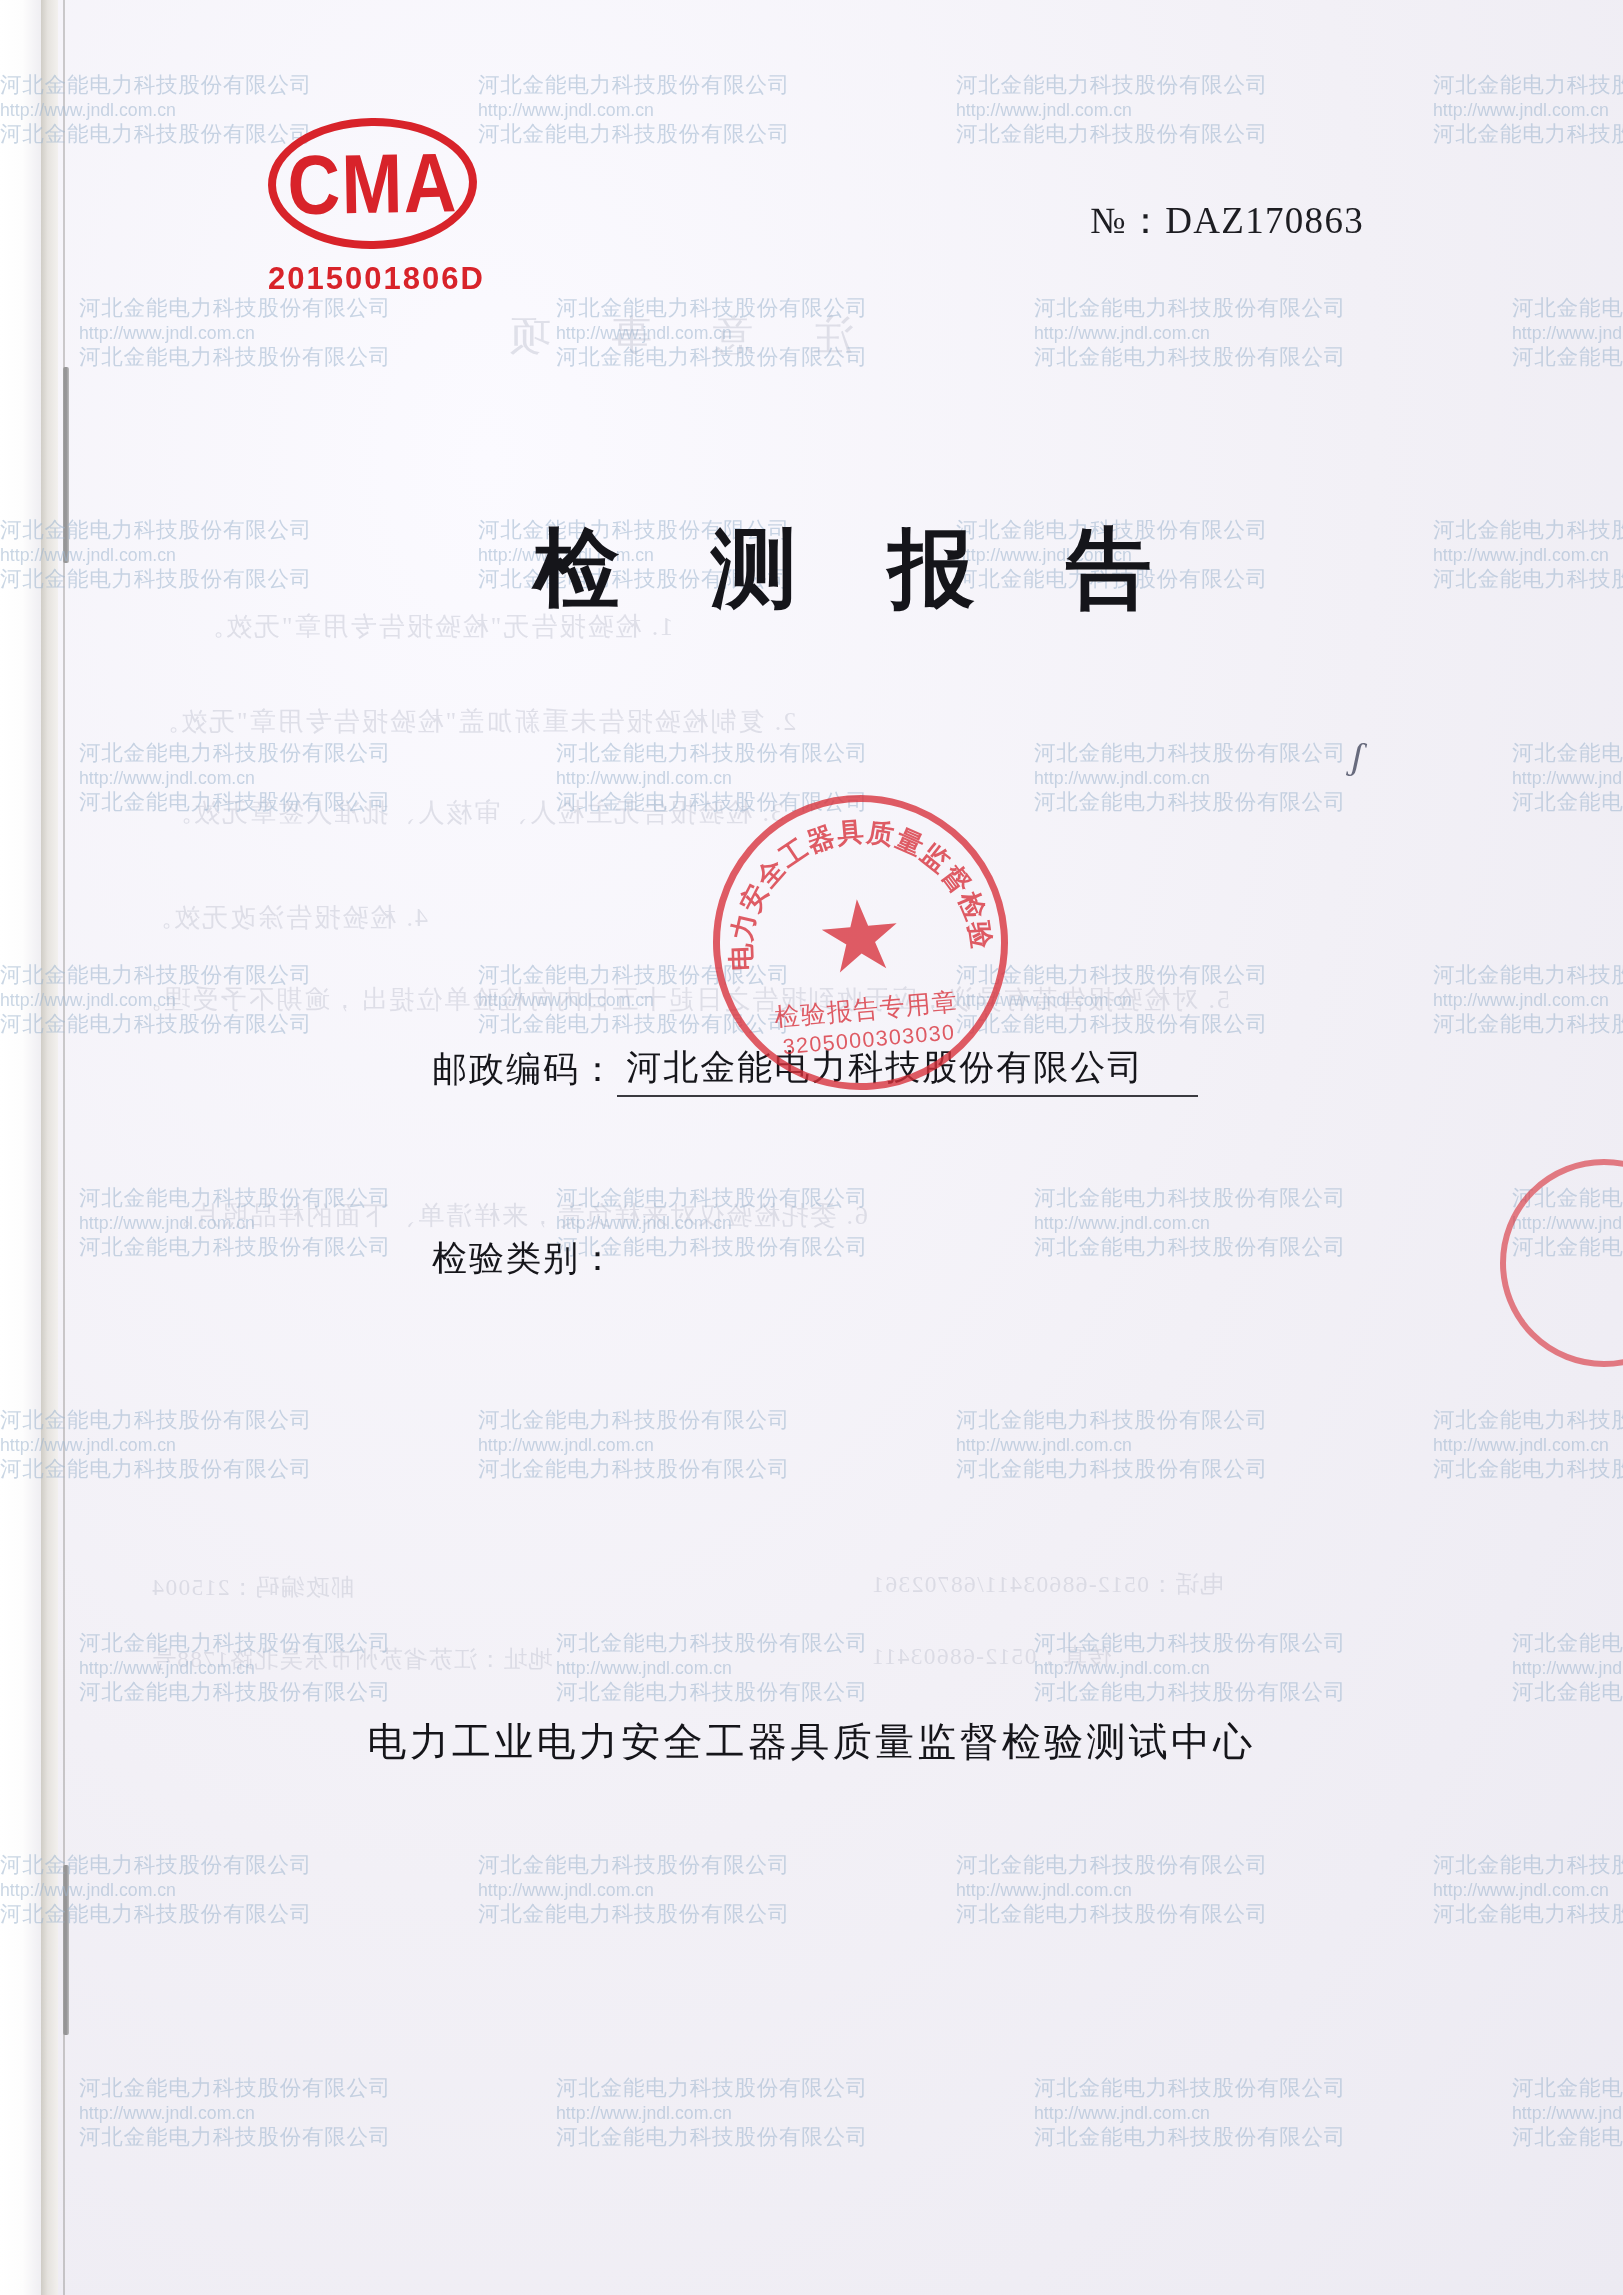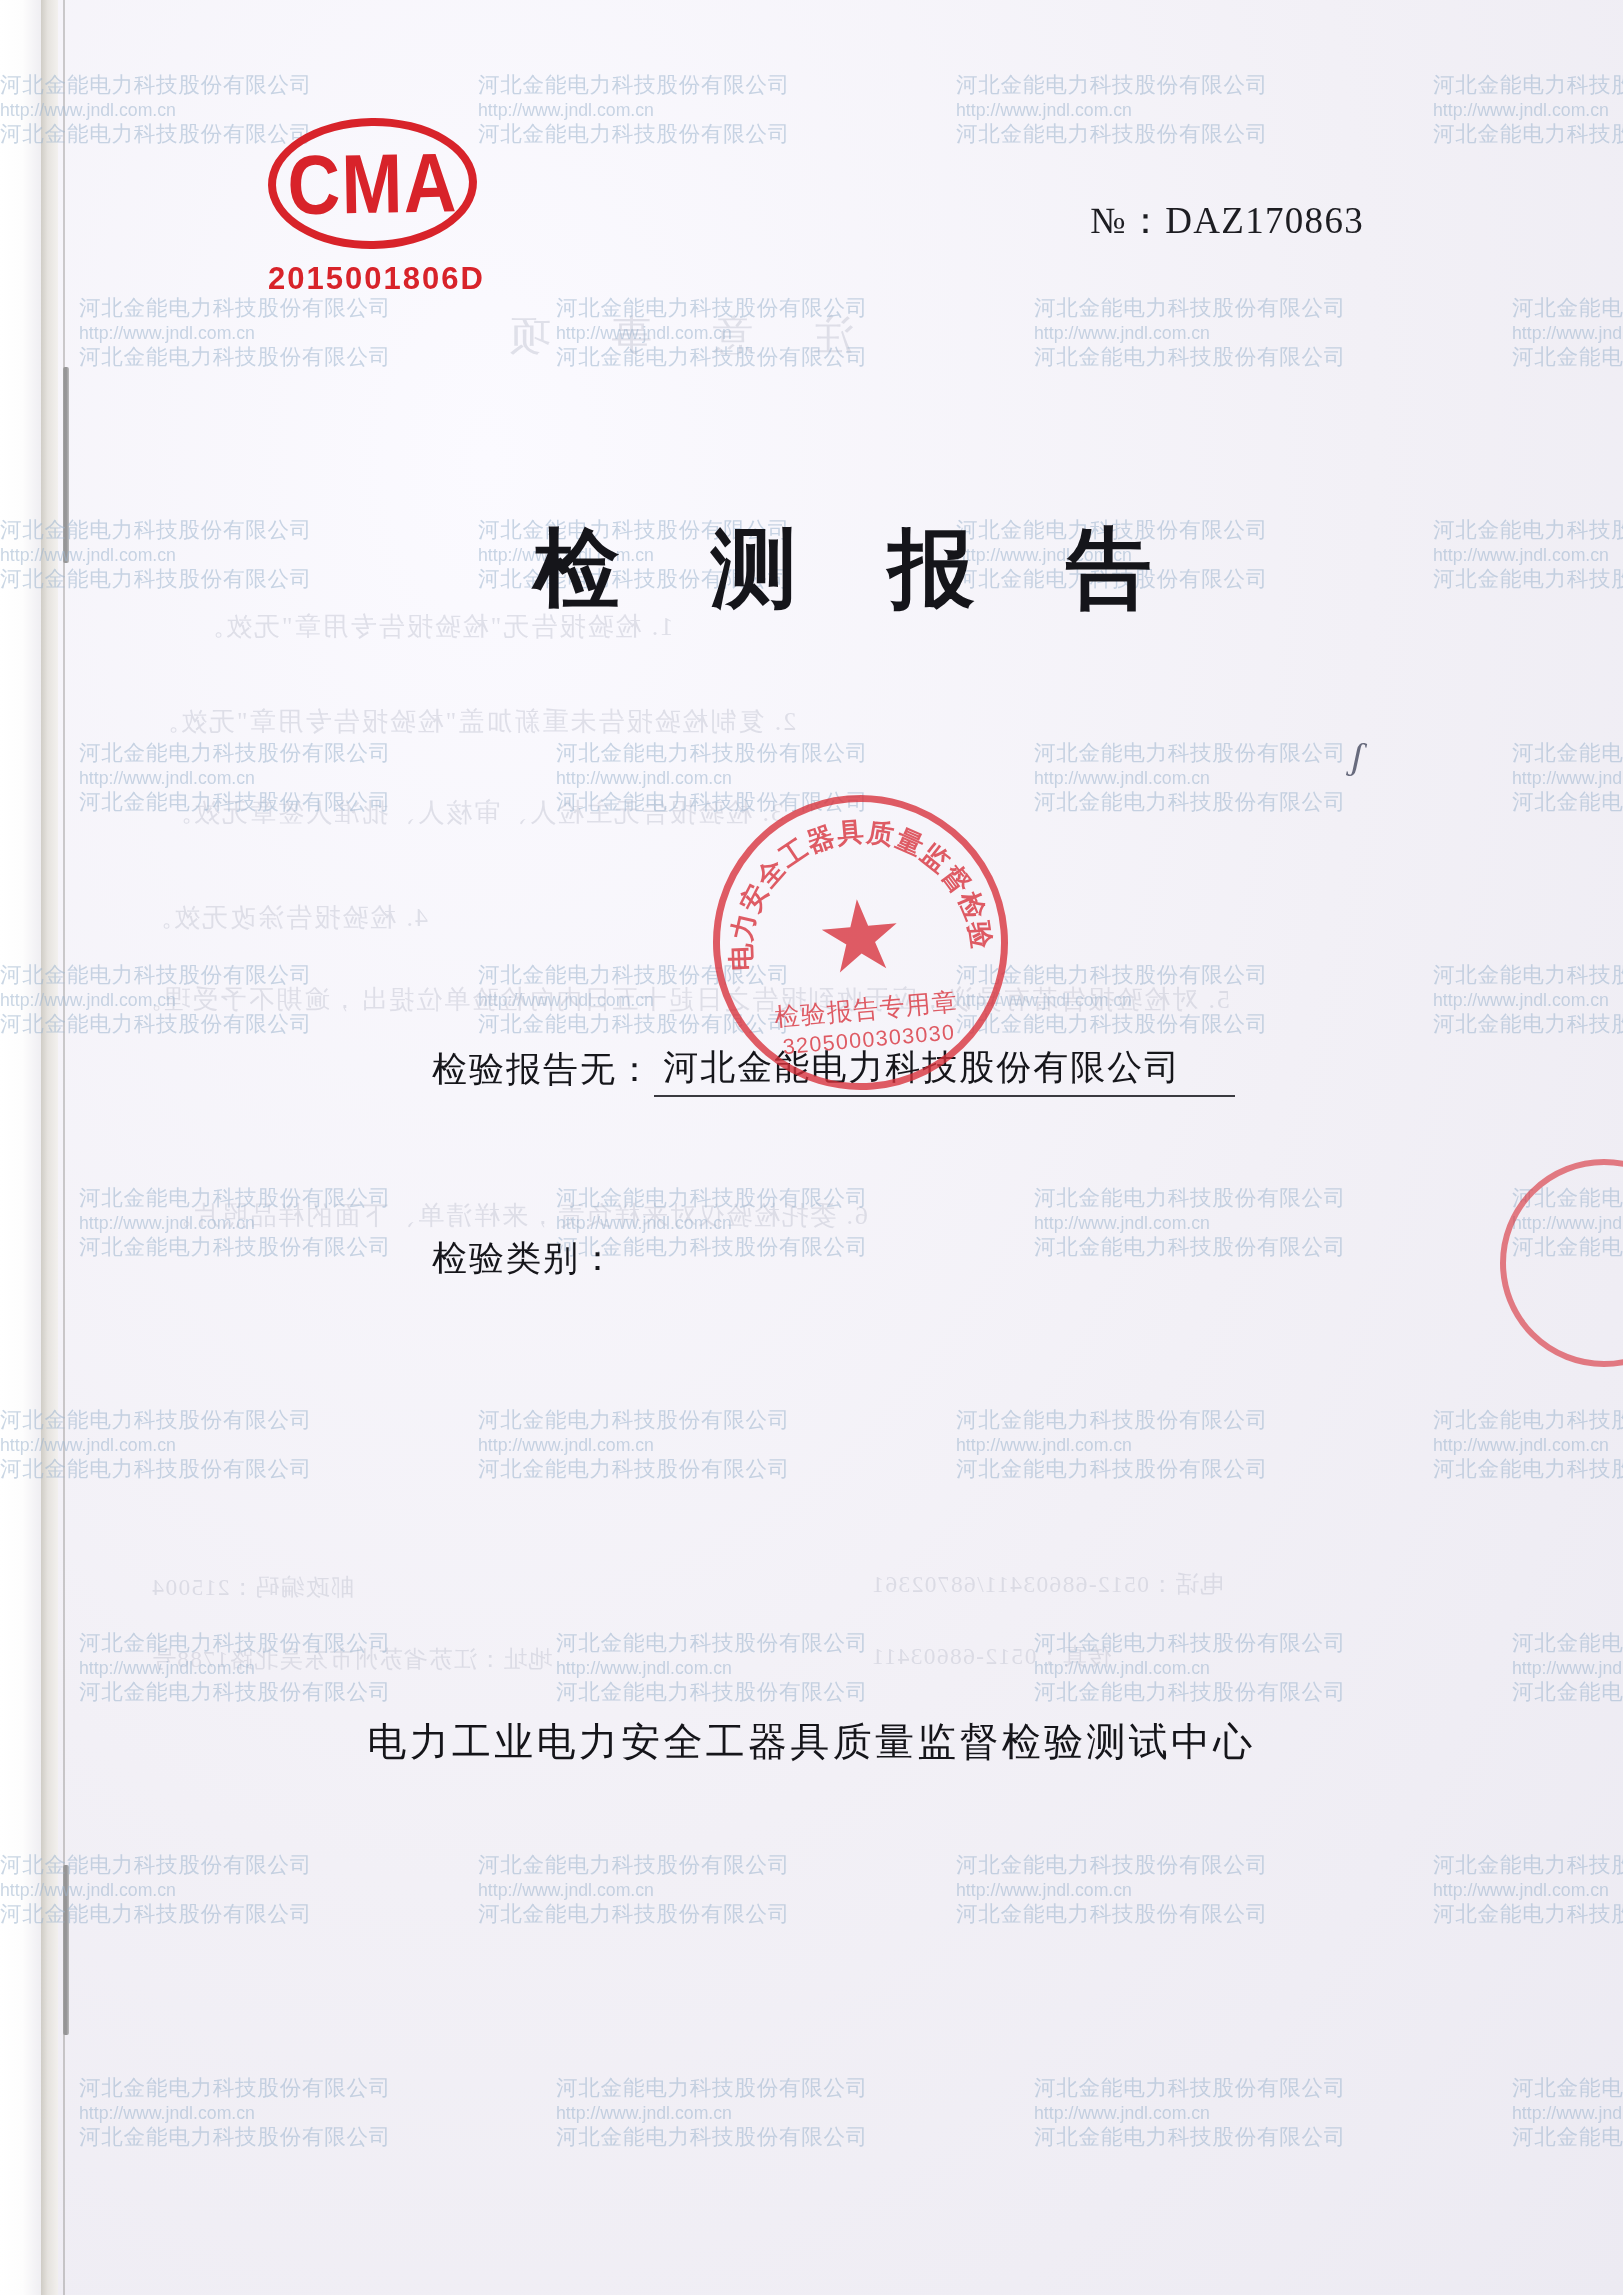--- a/index.html
+++ b/index.html
@@ -497,21 +497,21 @@
 
   <div class="report-no">
     <span>№：</span><span>DAZ170863</span>
   </div>
 
   <div class="main-title">检 测 报 告</div>
 
   <div class="pen-mark">ʃ</div>
 
   <div class="field f2">
-    <span class="label">检验报告无：</span>
+    <span class="label">邮政编码：</span>
     <span class="value">河北金能电力科技股份有限公司</span>
   </div>
   <div class="field f3">
     <span class="label">检验类别：</span>
   </div>
 
   <div class="seal">
     <svg class="seal-arc" viewBox="0 0 430 430">
       <defs>
         <path id="arcpath" d="M 45 230 A 170 170 0 1 1 385 230" fill="none"></path>

